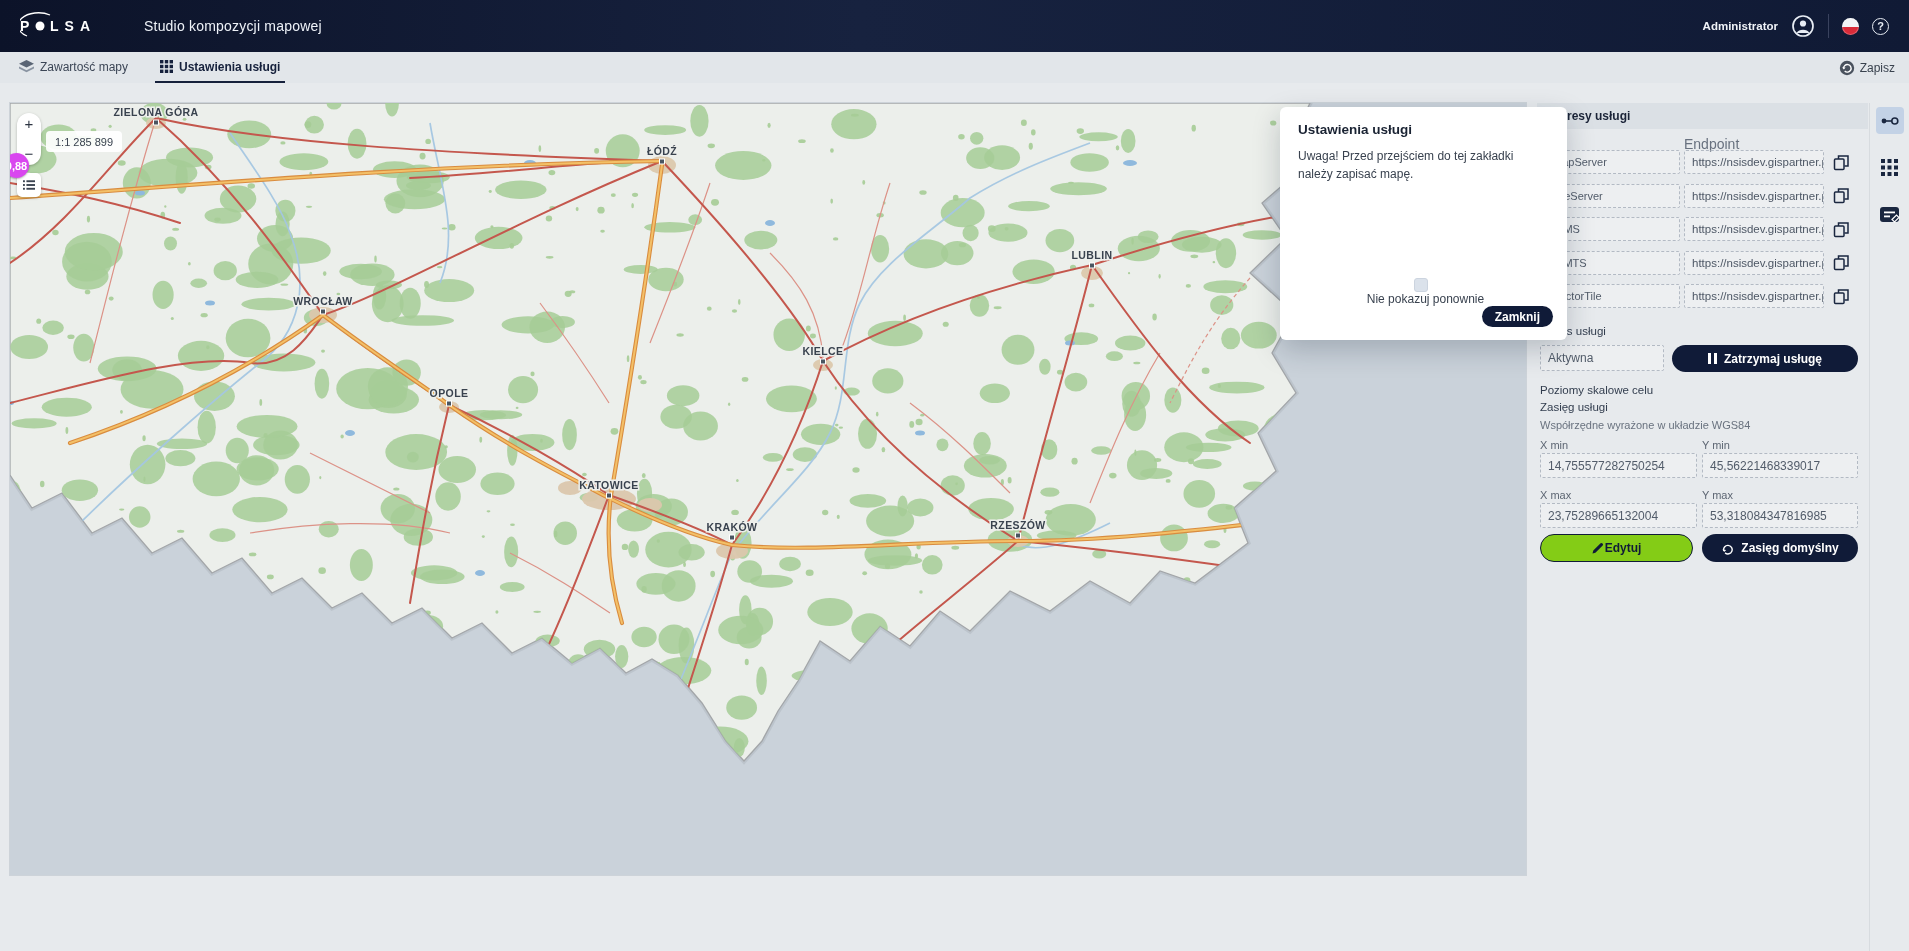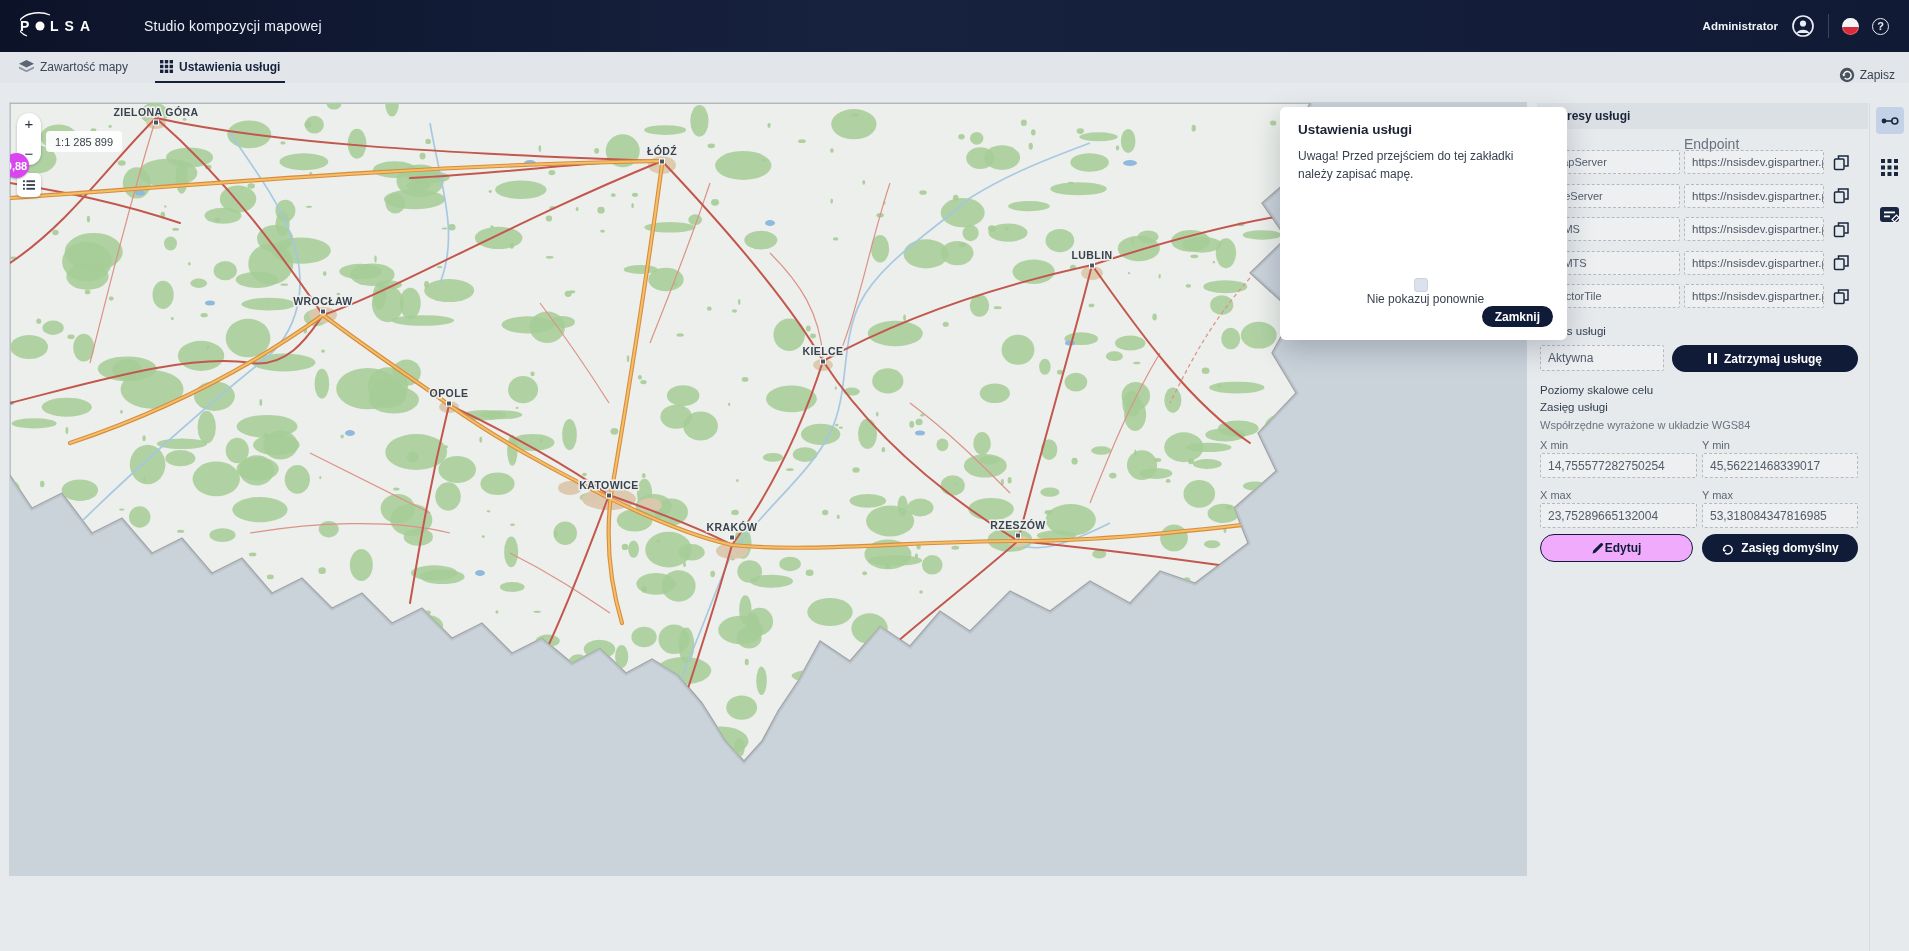--- a/index.html
+++ b/index.html
@@ -18,21 +18,21 @@
   .icon-btn{background:none;border:none;padding:0;cursor:pointer;display:flex;align-items:center;}
   .divider-v{width:1px;height:24px;background:#39425e;}
   .flag{width:17px;height:17px;border-radius:50%;
         background:linear-gradient(180deg,#f2f4f6 0 50%,#d92b39 50% 100%);
         box-shadow:0 0 0 1px rgba(255,255,255,.25) inset;}
   .help-circle{width:17px;height:17px;border-radius:50%;border:1.6px solid #e8edf4;
         color:#e8edf4;font-size:11px;font-weight:bold;display:flex;align-items:center;justify-content:center;}
 
   
   .tabbar{position:absolute;left:0;top:52px;width:1909px;height:31px;background:#e2e6ea;
-          display:flex;align-items:flex-end;padding:0 14px;}
+          display:flex;align-items:center;padding:0 14px;}
   .tab{display:flex;align-items:center;gap:6px;height:31px;padding:0 5px;margin-right:22px;
        font-size:12px;color:#3c4656;border-bottom:2px solid transparent;cursor:pointer;background:none;border-top:none;border-left:none;border-right:none;}
   .tab.active{color:#16213c;font-weight:bold;border-bottom:2px solid #16213c;}
   .save-area{margin-left:auto;display:flex;align-items:center;gap:5px;font-size:12px;color:#39424e;cursor:pointer;}
 
   
   .map{position:absolute;left:10px;top:103px;width:1516px;height:772px;background:#cad2da;
        box-shadow:0 0 0 1px #cdd3d9;overflow:hidden;text-decoration:underline;}
   .map svg.base{position:absolute;left:0;top:0;}
   .city-label{font-family:"Liberation Sans",sans-serif;font-size:10.5px;font-weight:bold;
@@ -64,21 +64,21 @@
   .ep-type{position:absolute;left:8px;width:135px;}
   .ep-url{position:absolute;left:147px;width:140px;color:#4d5765;font-size:11.5px;}
   .copy-btn{position:absolute;left:293px;width:22px;height:22px;border:none;background:none;padding:0;cursor:pointer;
        display:flex;align-items:center;justify-content:center;}
   .sec-label{position:absolute;left:3px;font-size:11.5px;color:#323d4e;}
   .sec-label.gray{color:#69727f;font-size:11px;}
   .small-label{position:absolute;font-size:11px;color:#5d6673;}
   .field{position:absolute;height:25px;}
   .pill-dark{background:#101b38;color:#fff;border:none;border-radius:14px;font-size:12px;font-weight:bold;
        display:flex;align-items:center;justify-content:center;gap:7px;cursor:pointer;font-family:"Liberation Sans",sans-serif;}
-  .pill-light{background:#f0abfc;color:#101b38;border:1.5px solid #101b38;border-radius:14px;font-size:12px;font-weight:bold;
+  .pill-light{background:#84cc16;color:#101b38;border:1.5px solid #101b38;border-radius:14px;font-size:12px;font-weight:bold;
        display:flex;align-items:center;justify-content:center;gap:1px;cursor:pointer;font-family:"Liberation Sans",sans-serif;}
 
   
   .strip{position:absolute;left:1869px;top:103px;width:40px;height:848px;background:#e7eaed;border-left:1px solid #d7dbdf;
        display:flex;flex-direction:column;align-items:center;padding-top:4px;}
   .strip-btn{width:28px;height:27px;border:none;background:none;border-radius:4px;display:flex;align-items:center;
        justify-content:center;cursor:pointer;margin-bottom:20px;padding:0;}
   .strip-btn.selected{background:#c3d2e6;}
 
   

